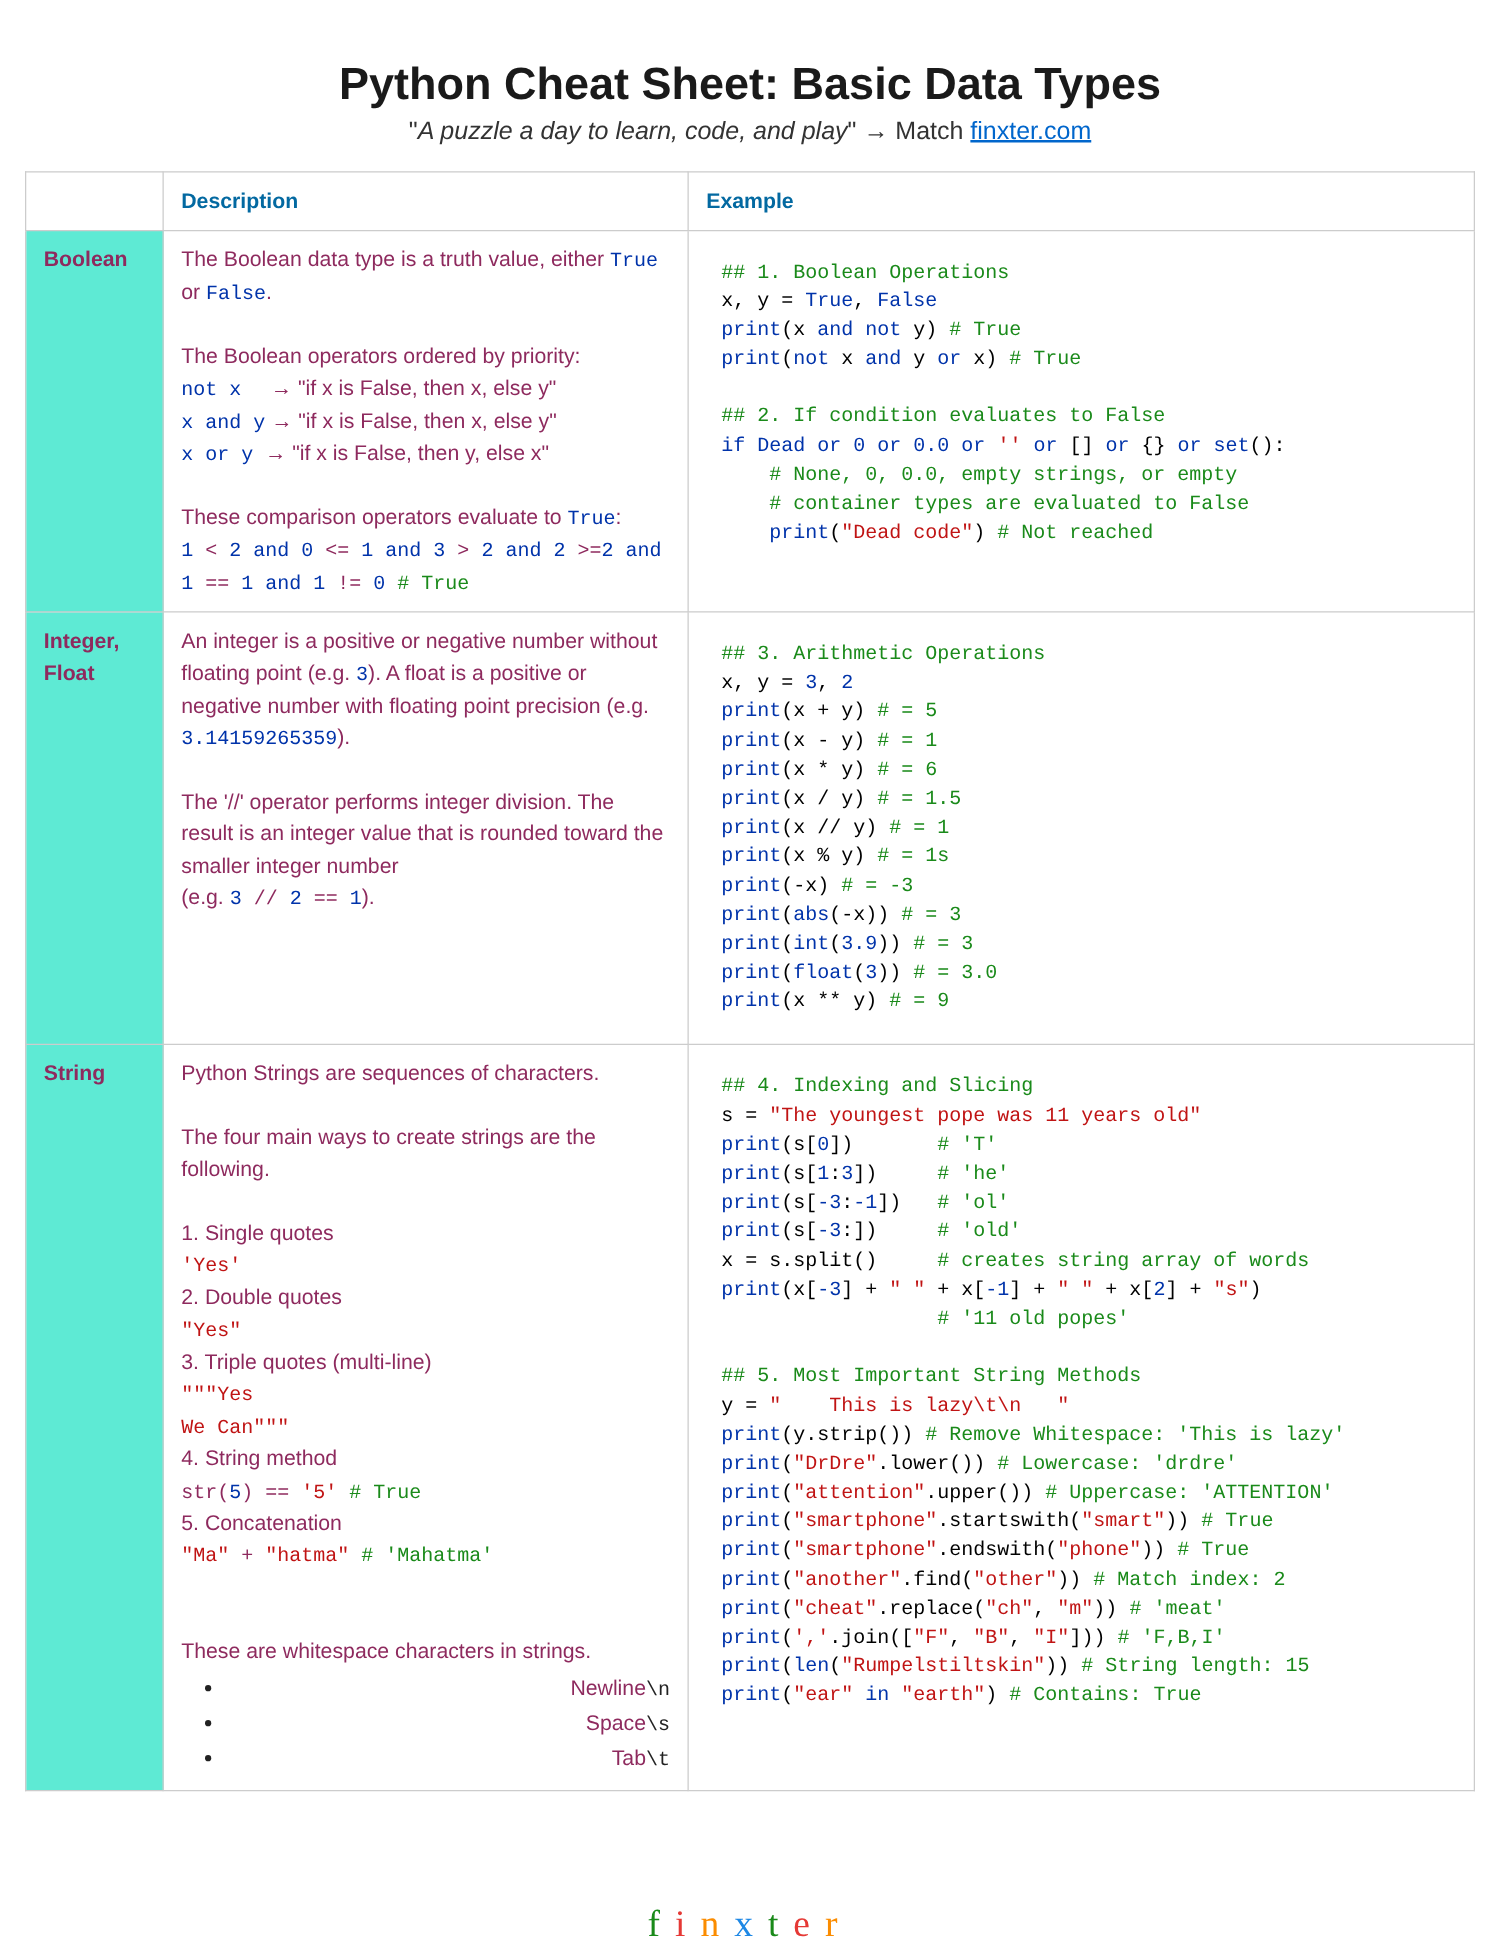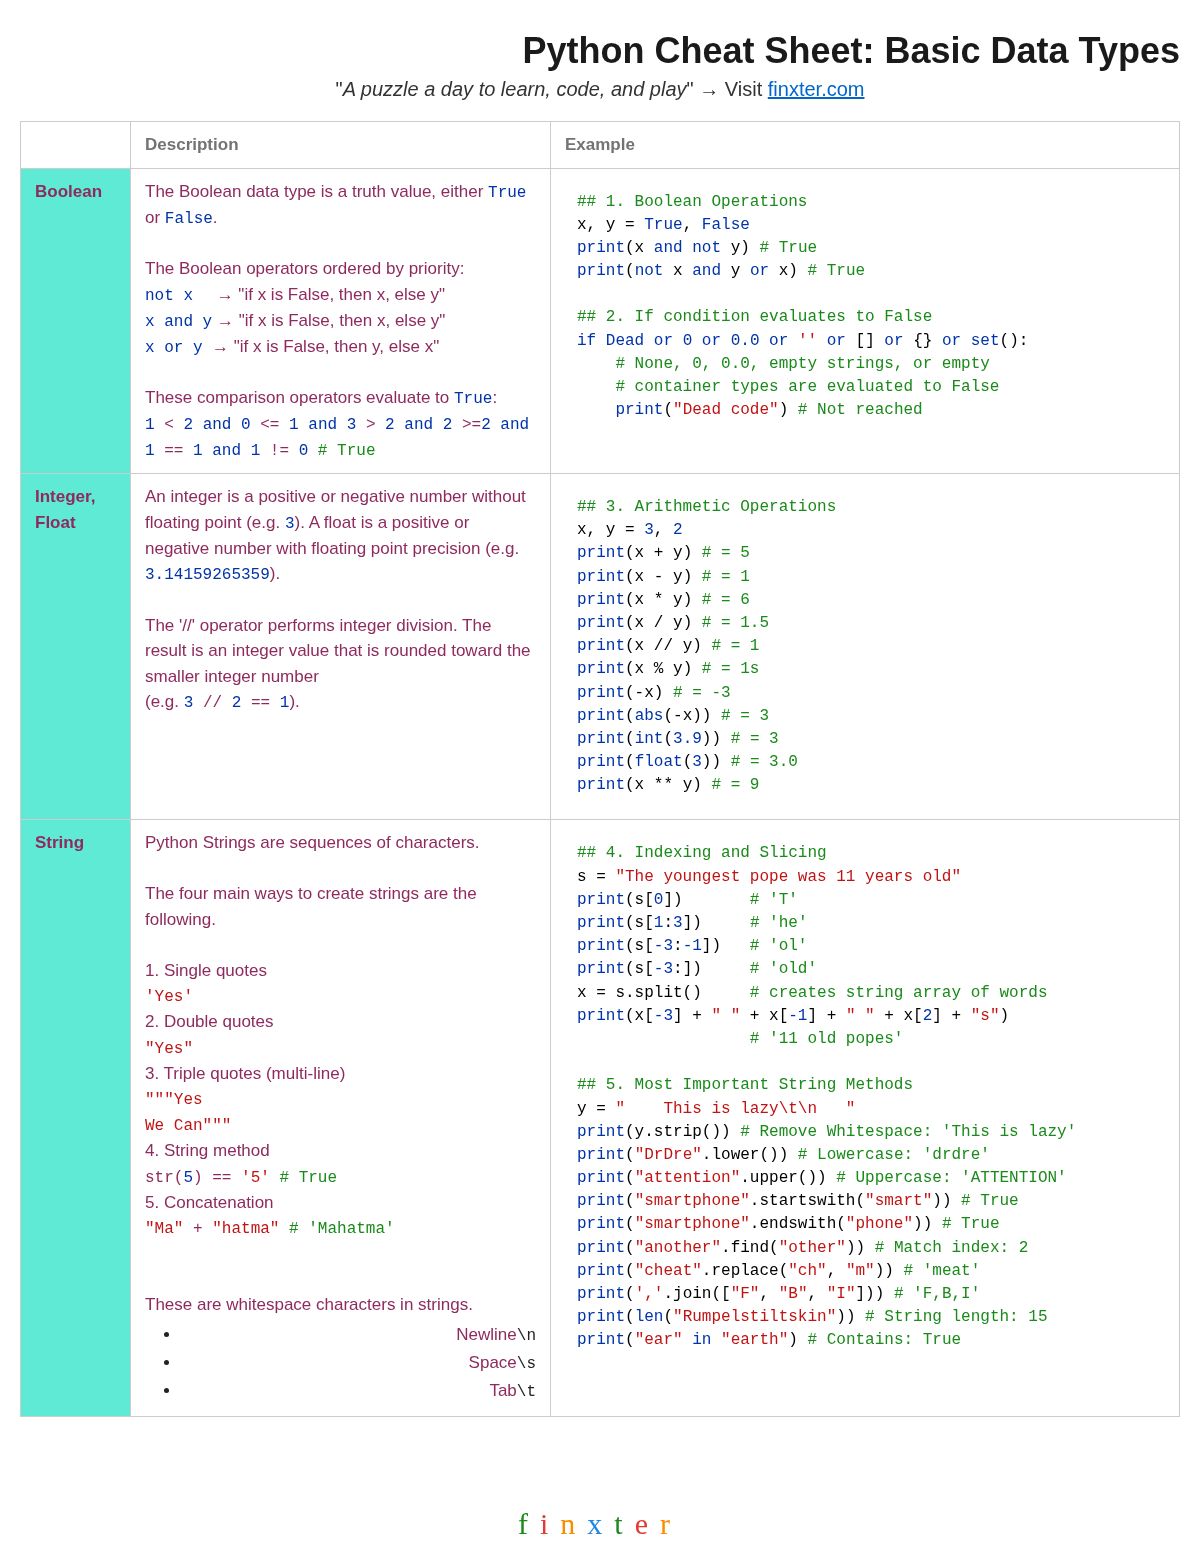--- a/index.html
+++ b/index.html
@@ -5,24 +5,24 @@
   * { box-sizing: border-box; }
   body {
     margin: 0;
     padding: 30px 20px;
     font-family: -apple-system, BlinkMacSystemFont, "Segoe UI", Helvetica, Arial, sans-serif;
     background: #fff;
     color: #222;
     width: 1200px;
   }
   h1.title {
-    text-align: right;
+    text-align: center;
     font-size: 36px;
     font-weight: 800;
-    margin: 0 0 6px 0;
+    margin: 16px 0 6px 0;
     color: #1a1a1a;
   }
   .subtitle {
     text-align: center;
     font-size: 20px;
     margin-bottom: 20px;
     color: #333;
   }
   .subtitle .quote { font-style: italic; }
   .subtitle a { color: #0066cc; text-decoration: underline; }
@@ -33,21 +33,21 @@
   }
   table.sheet th, table.sheet td {
     border: 1px solid #ccc;
     padding: 10px 14px;
     text-align: left;
     vertical-align: top;
     font-size: 17px;
     line-height: 1.5;
   }
   table.sheet th {
-    color: #737373;
+    color: #0369a1;
     font-weight: 700;
     background: #fff;
   }
   table.sheet td.rowhead {
     color: #8e2a5e;
     font-weight: 700;
     width: 110px;
     background: #5eead4;
   }
   table.sheet col.c1 { width: 110px; }
@@ -87,21 +87,21 @@
   .footer-logo span:nth-child(4){color:#1e88e5;}
   .footer-logo span:nth-child(5){color:#1a8a1a;}
   .footer-logo span:nth-child(6){color:#e53935;}
   .footer-logo span:nth-child(7){color:#fb8c00;}
 </style>
 </head>
 <body>
 
 <h1 class="title">Python Cheat Sheet: Basic Data Types</h1>
 <div class="subtitle">
-  "<span class="quote">A puzzle a day to learn, code, and play</span>"<span> → Visit </span><a href="#">finxter.com</a>
+  "<span class="quote">A puzzle a day to learn, code, and play</span>"<span> → Match </span><a href="#">finxter.com</a>
 </div>
 
 <table class="sheet">
   <colgroup>
       <col class="c1">
       <col class="c2">
       <col class="c3">
     </colgroup>
   <thead>
     <tr>

